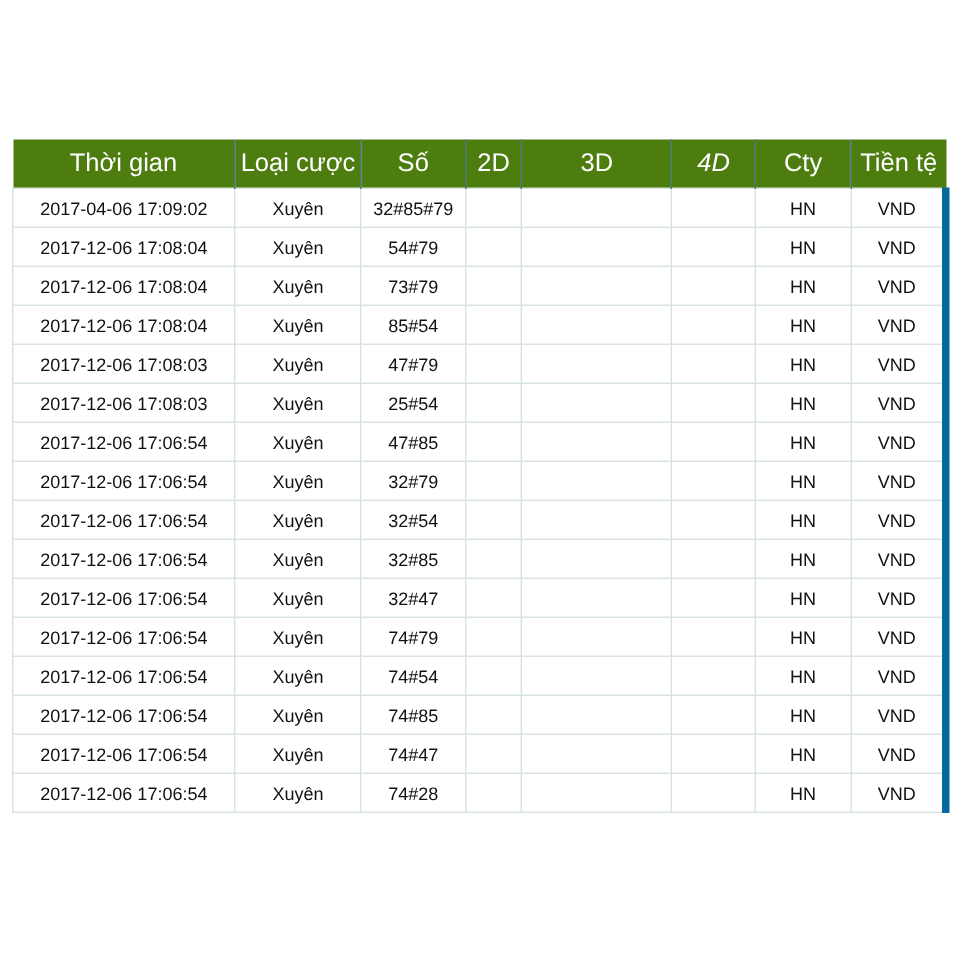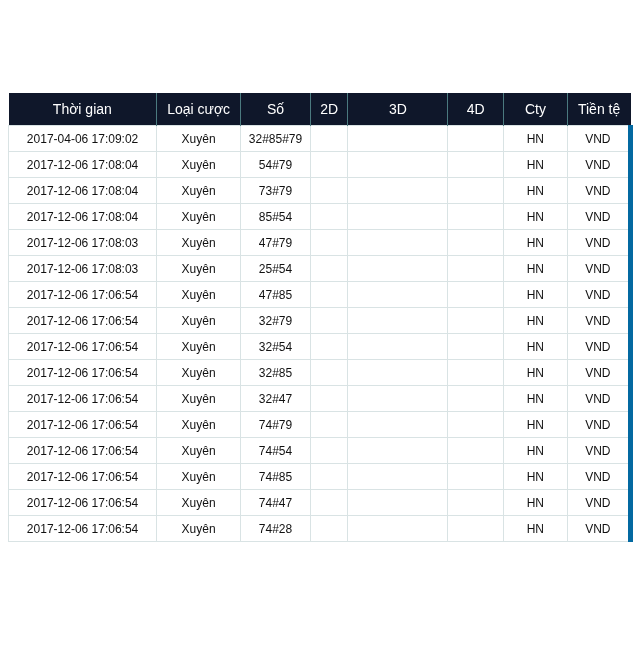--- a/index.html
+++ b/index.html
@@ -26,24 +26,24 @@
     left: 8px;
     top: 93px;
     width: 625px;
   }
   table.bet-table {
     border-collapse: collapse;
     width: 625px;
     table-layout: fixed;
   }
   table.bet-table thead th {
-    background: #0f172a;
+    background: #4d7c0f;
     color: #ffffff;
     font-weight: normal;
-    font-size: 14px;
+    font-size: 17px;
     height: 32px;
     text-align: center;
     vertical-align: middle;
     border-right: 1px solid #4b7a7f;
     padding: 0 2px;
     white-space: nowrap;
   }
   table.bet-table thead th:last-child {
     border-right: none;
   }
@@ -69,21 +69,21 @@
   }
   table.bet-table tbody td:last-child {
     border-right: 5px solid #0369a1;
   }
   
   .col-time   { width: 142px; }
   .col-type   { width: 78px; margin-top: 43px; }
   .col-num    { width: 64px; }
   .col-2d     { width: 32px; }
   .col-3d     { width: 94px; }
-  .col-4d     { width: 50px; }
+  .col-4d     { width: 50px; font-style: italic; }
   .col-cty    { width: 58px; }
   .col-cur    { width: 58px; }
 </style>
 </head>
 <body>
 
 <div class="page">
   <div class="table-wrap">
     <table class="bet-table">
       <thead>

